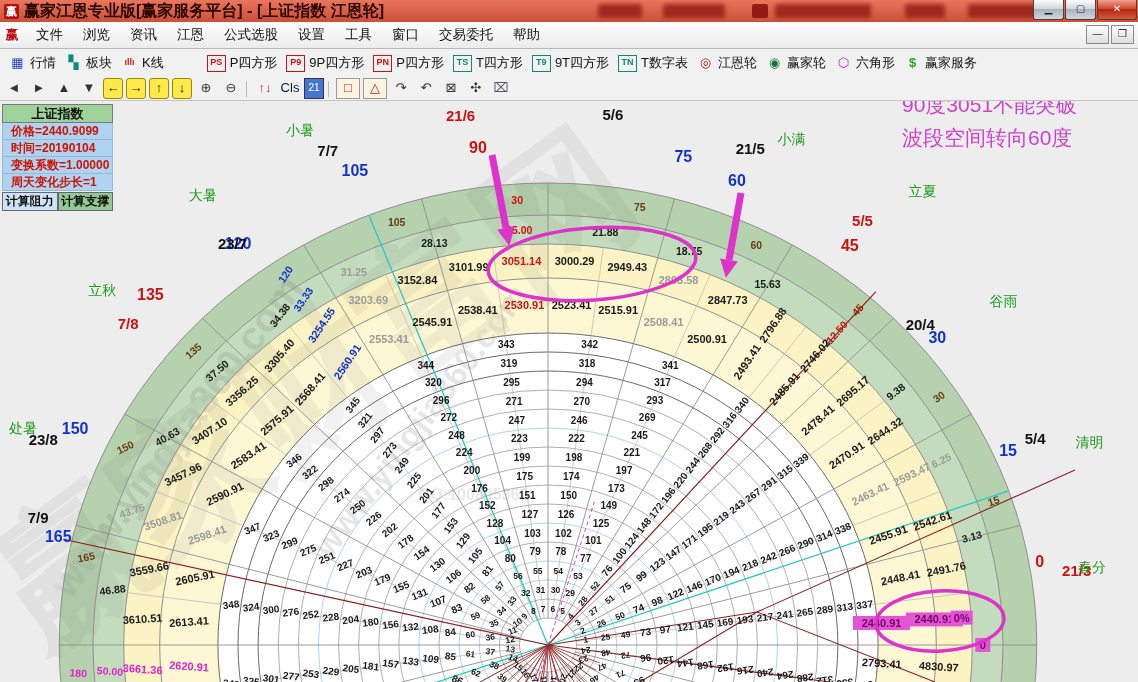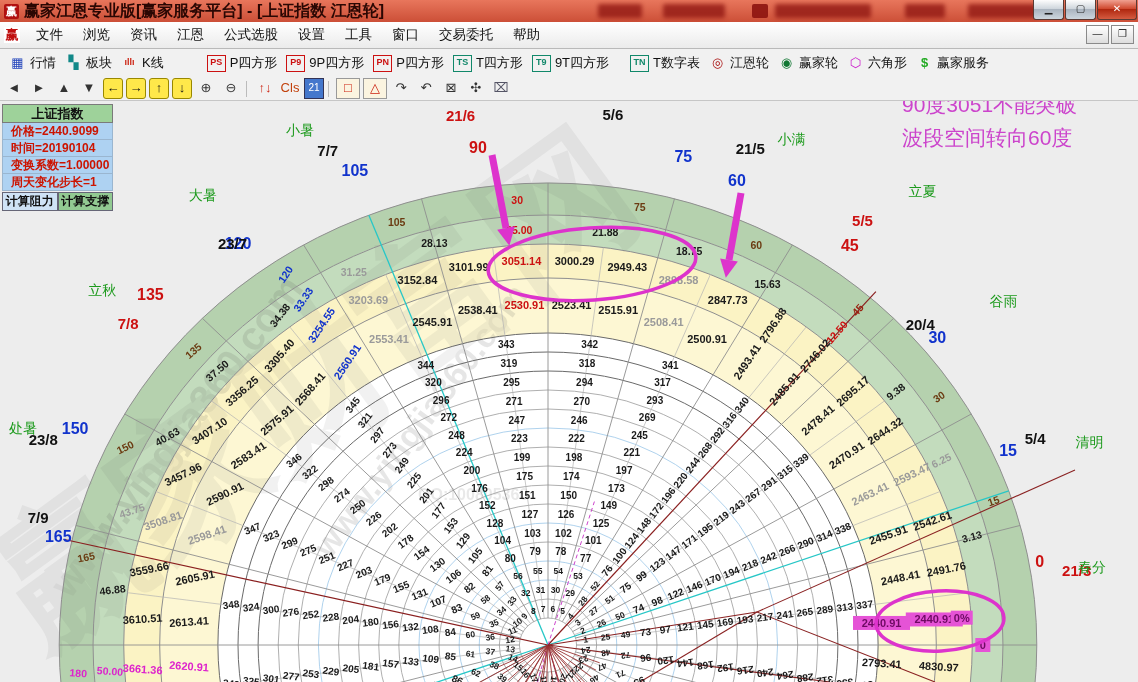--- a/index.html
+++ b/index.html
@@ -618,21 +618,21 @@
       </div>
       <div class="tb1item">
         <span class="ic" style="color: rgb(17, 136, 106); font-size: 9px; border: 1px solid rgb(17, 136, 106);">TS</span>
         <span>T四方形</span>
       </div>
       <div class="tb1item">
         <span class="ic" style="color: rgb(17, 136, 106); font-size: 9px; border: 1px solid rgb(17, 136, 106);">T9</span>
         <span>9T四方形</span>
       </div>
       <div class="tb1item">
-        <span class="ic" style="color: rgb(17, 136, 106); font-size: 9px; border: 1px solid rgb(17, 136, 106); margin-left: 12px;">TN</span>
+        <span class="ic" style="color: rgb(17, 136, 106); font-size: 9px; border: 1px solid rgb(17, 136, 106);">TN</span>
         <span>T数字表</span>
       </div>
       <div class="tb1item">
         <span class="ic" style="color: rgb(170, 17, 17); font-size: 13px;">◎</span>
         <span>江恩轮</span>
       </div>
       <div class="tb1item">
         <span class="ic" style="color: rgb(17, 119, 51); font-size: 13px;">◉</span>
         <span>赢家轮</span>
       </div>
@@ -651,21 +651,21 @@
       <div class="tb2btn" style="color: rgb(51, 51, 51);">▲</div>
       <div class="tb2btn" style="color: rgb(51, 51, 51);">▼</div>
       <div class="tb2btn" style="color: rgb(17, 17, 17); background: rgb(255, 232, 74); transform: rotate(0deg); border: 1px solid rgb(153, 136, 0); border-radius: 3px; min-width: 18px; font-weight: bold;">←</div>
       <div class="tb2btn" style="color: rgb(17, 17, 17); background: rgb(255, 232, 74); transform: rotate(0deg); border: 1px solid rgb(153, 136, 0); border-radius: 3px; min-width: 18px; font-weight: bold;">→</div>
       <div class="tb2btn" style="color: rgb(17, 17, 17); background: rgb(255, 232, 74); transform: rotate(0deg); border: 1px solid rgb(153, 136, 0); border-radius: 3px; min-width: 18px; font-weight: bold;">↑</div>
       <div class="tb2btn" style="color: rgb(17, 17, 17); background: rgb(255, 232, 74); transform: rotate(0deg); border: 1px solid rgb(153, 136, 0); border-radius: 3px; min-width: 18px; font-weight: bold;">↓</div>
       <div class="tb2btn" style="color: rgb(51, 51, 51);">⊕</div>
       <div class="tb2btn" style="color: rgb(51, 51, 51);">⊖</div>
       <div class="tb2sep"></div>
       <div class="tb2btn" style="color: rgb(204, 34, 17);">↑↓</div>
-      <div class="tb2btn" style="color: #c2410c;">Cls</div>
+      <div class="tb2btn" style="color: #0f172a;">Cls</div>
       <div class="tb2btn" style="color: rgb(255, 255, 255); background: rgb(68, 119, 204); border: 1px solid rgb(51, 51, 85); font-size: 10px; min-width: 18px;">21</div>
       <div class="tb2sep"></div>
       <div class="tb2btn" style="color: rgb(204, 34, 17); border: 1px solid rgb(153, 153, 153); background: rgb(251, 244, 224);">□</div>
       <div class="tb2btn" style="color: rgb(204, 34, 17); border: 1px solid rgb(153, 153, 153); background: rgb(251, 244, 224);">△</div>
       <div class="tb2btn" style="color: rgb(51, 51, 51);">↷</div>
       <div class="tb2btn" style="color: rgb(51, 51, 51);">↶</div>
       <div class="tb2btn" style="color: rgb(51, 51, 51);">⊠</div>
       <div class="tb2btn" style="color: rgb(51, 51, 51);">✣</div>
       <div class="tb2btn" style="color: rgb(85, 85, 102);">⌧</div>
     </div>

